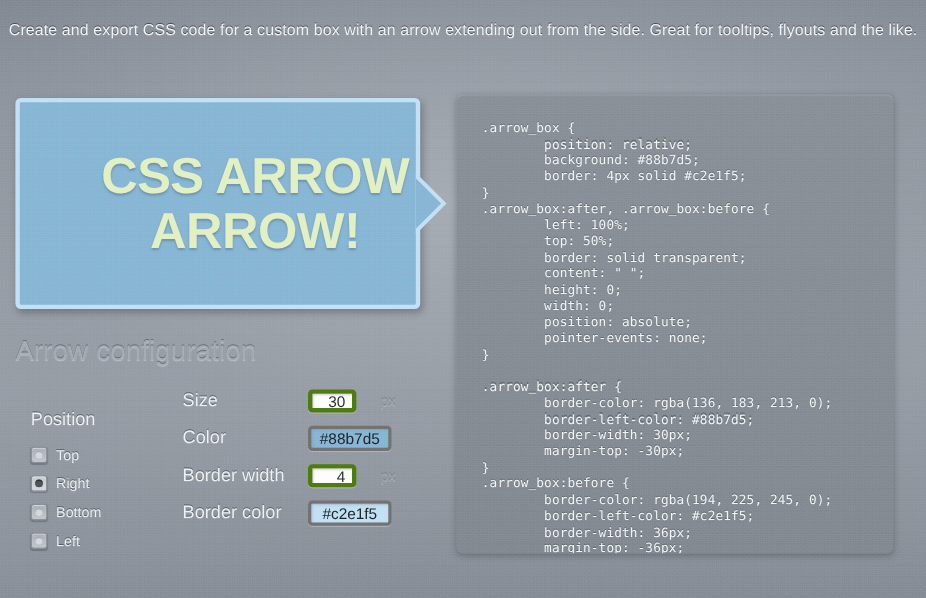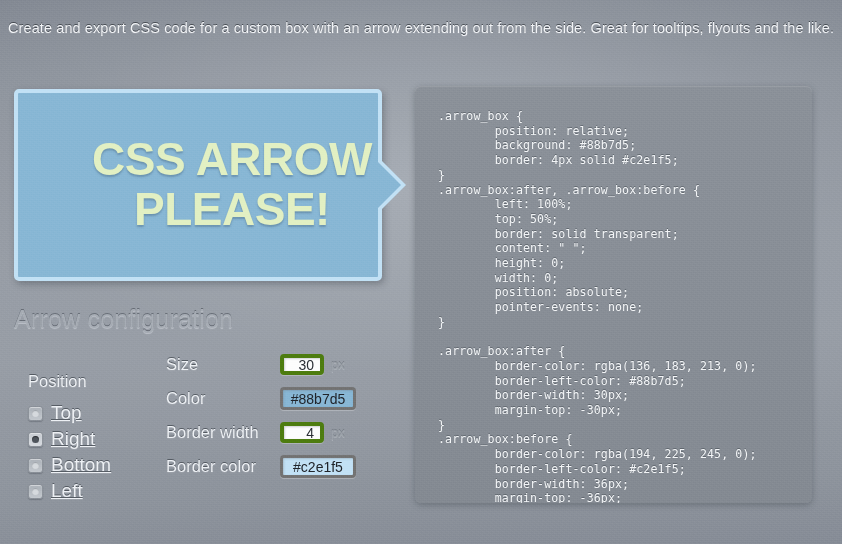--- a/index.html
+++ b/index.html
@@ -162,24 +162,23 @@
     box-shadow: inset 0 1px 1px rgba(120,126,134,.6);
   }
   .radio-row.selected .radio-box {
     background: linear-gradient(180deg, #c6cbd1 0%, #d7dbe0 100%);
   }
   .radio-row.selected .radio-box .dot {
     background: #4e545c;
     box-shadow: inset 0 1px 1px rgba(0,0,0,.5);
   }
   .radio-label {
-    font-size: 19px;
+    font-size: 13px;
     color: #eef1f5;
     text-shadow: 0 -1px 0 rgba(70,76,84,.8), 0 1px 1px rgba(255,255,255,.12);
-    text-decoration: underline;
   }
 
   .field-row {
     display: flex;
     align-items: center;
     height: 33px;
     margin-bottom: 1px;
   }
   .field-row .field-label { width: 114px; }
 
@@ -194,21 +193,21 @@
     font-family: "Liberation Sans", sans-serif;
     font-size: 14px;
     text-align: right;
     padding: 0 6px 0 2px;
     box-shadow: inset 1px 1px 2px rgba(120,126,134,.35), 0 1px 0 rgba(255,255,255,.25);
     outline: none;
   }
   .unit {
     font-size: 13px;
     color: #9ba1a9;
-    margin-left: 7px;
+    margin-left: 22px;
     text-shadow: 0 -1px 0 rgba(104,110,118,.6), 0 1px 0 rgba(220,224,229,.3);
   }
   .input-color {
     width: 76px;
     height: 23px;
     box-sizing: border-box;
     border: 3px solid #737373;
     border-radius: 4px;
     color: #20242a;
     font-family: "Liberation Sans", sans-serif;
@@ -247,21 +246,21 @@
 </style>
 </head>
 <body>
 
 <div class="tagline">Create and export CSS code for a custom box with an arrow extending out from the side. Great for tooltips, flyouts and the like.</div>
 
 <div class="preview-wrap">
   <div class="arrow_box">
     <div class="preview-text">
       <span>CSS ARROW</span><br>
-      <span>PLEASE!</span>
+      <span>ARROW!</span>
     </div>
   </div>
 </div>
 
 <div class="config-heading">Arrow configuration</div>
 
 <div class="config-grid">
 
   <div class="col-position">
     <div class="group-title">Position</div>

